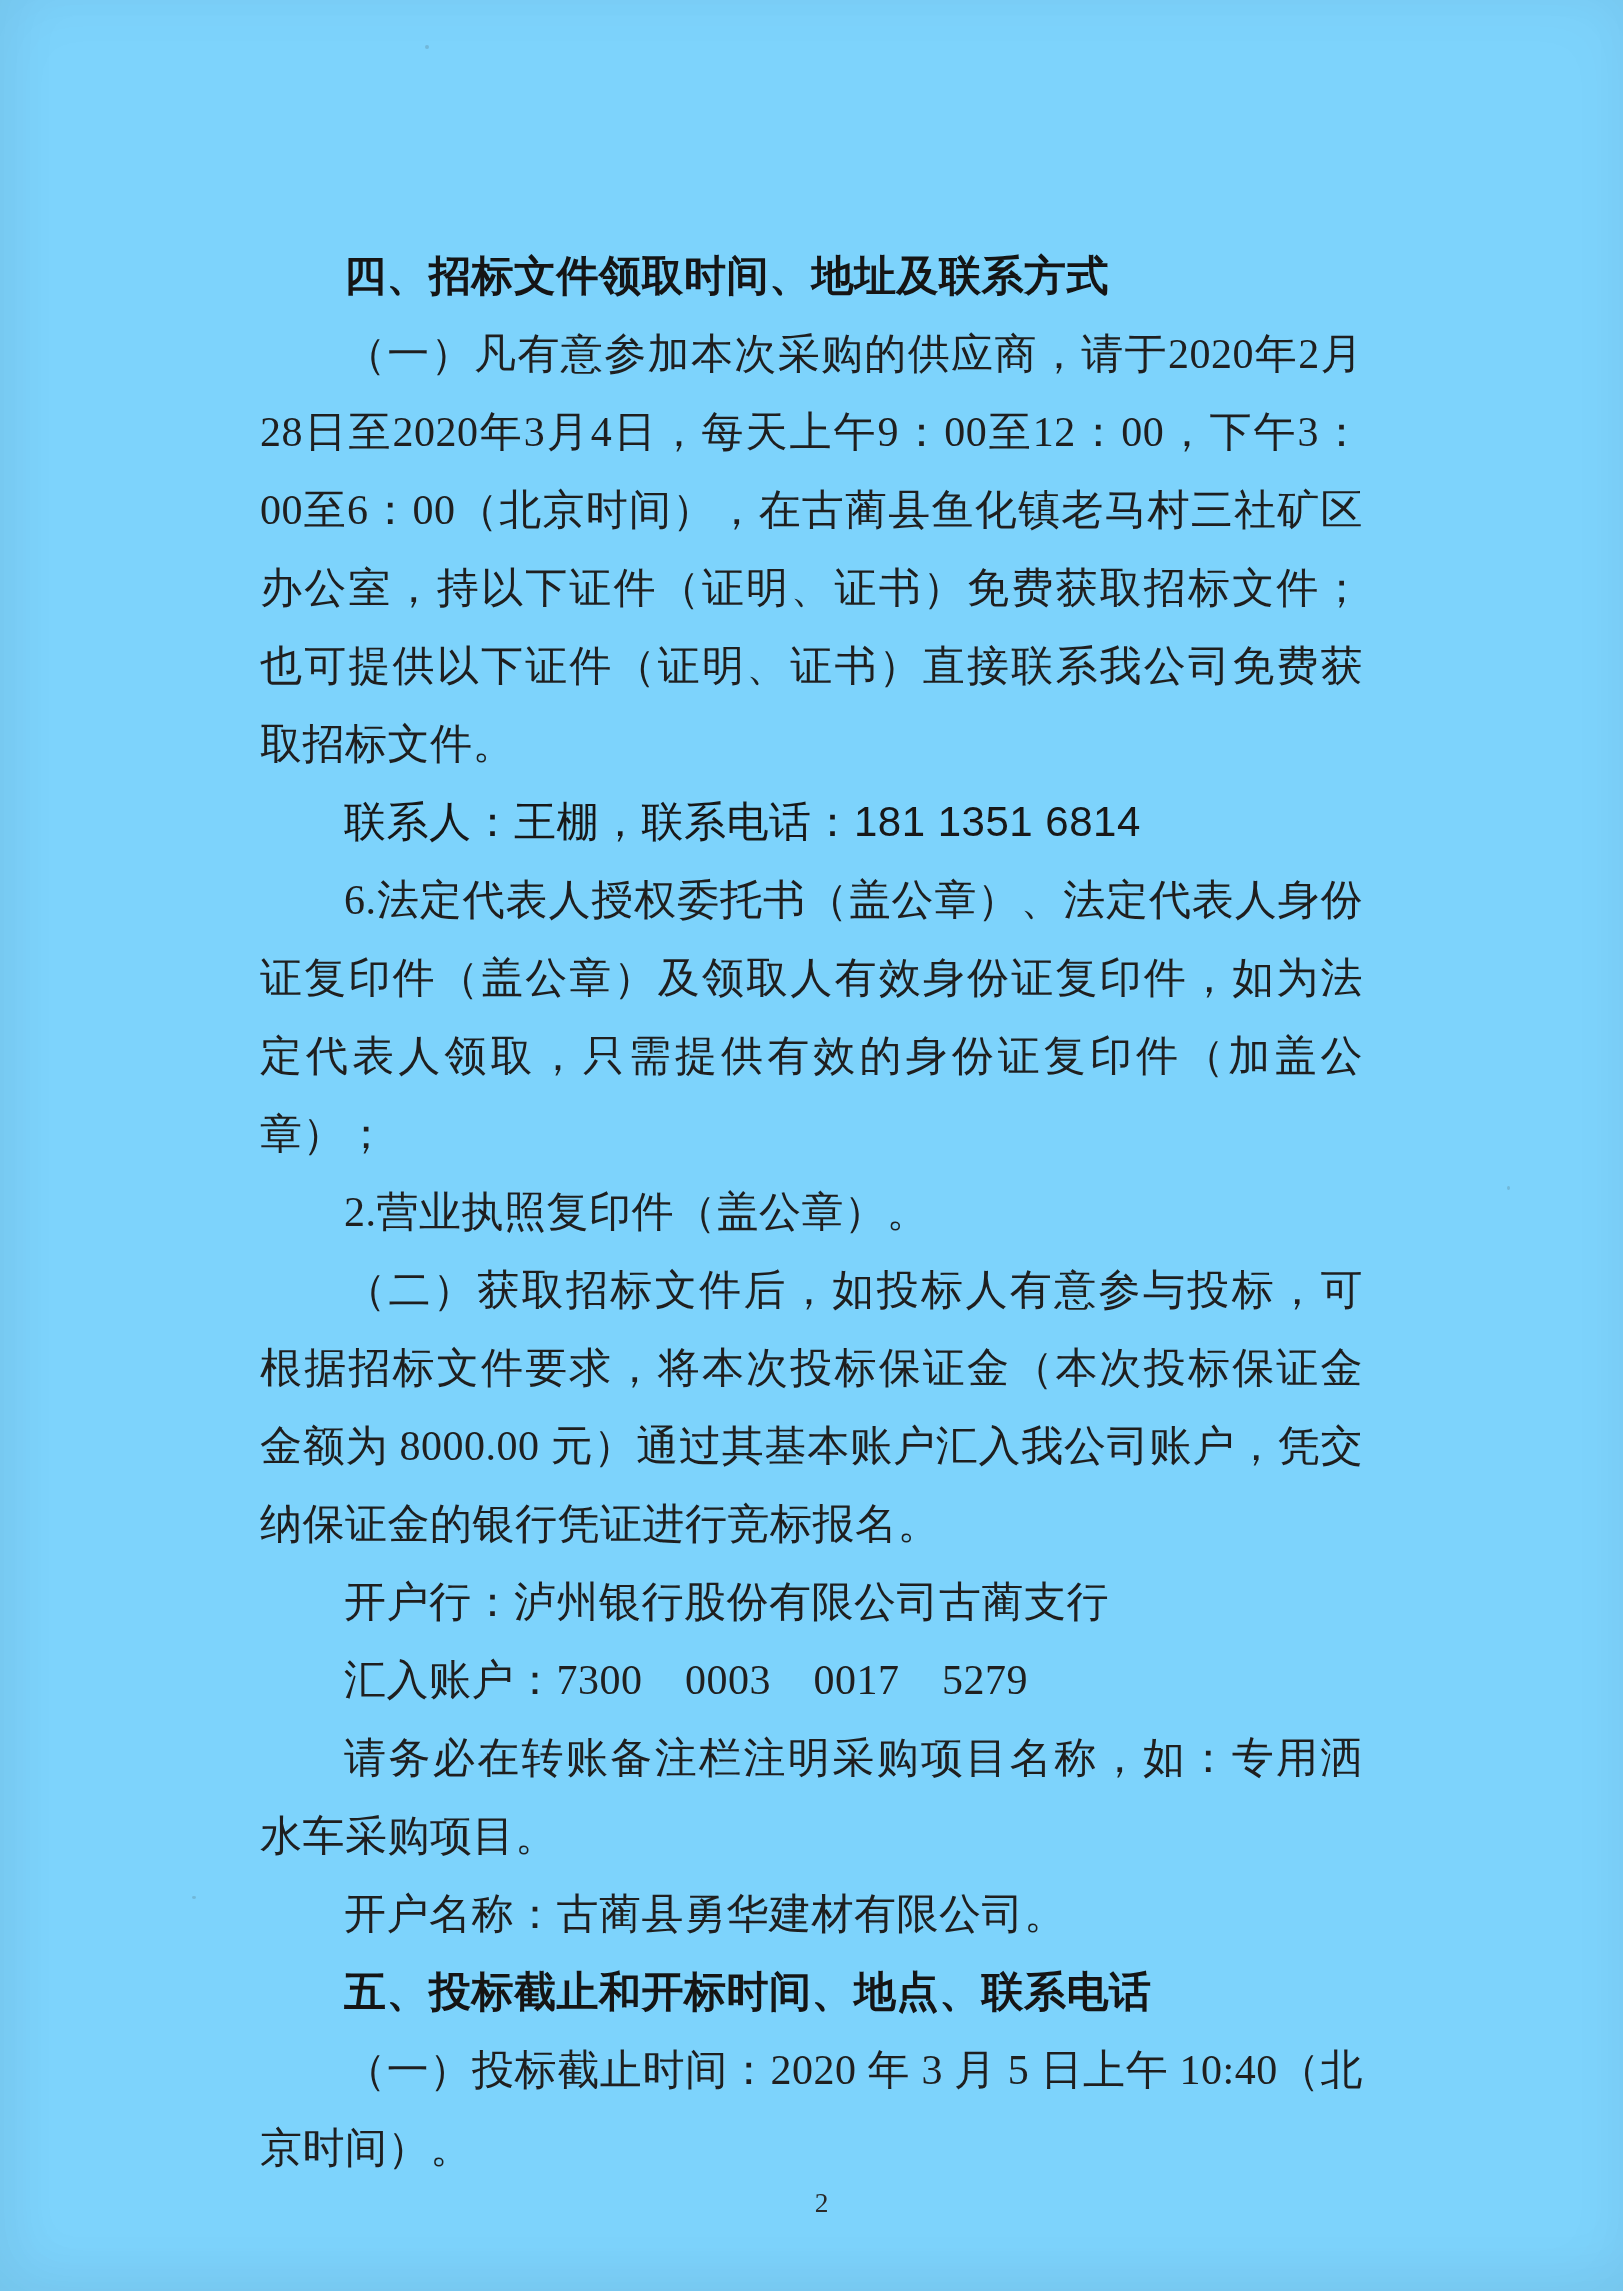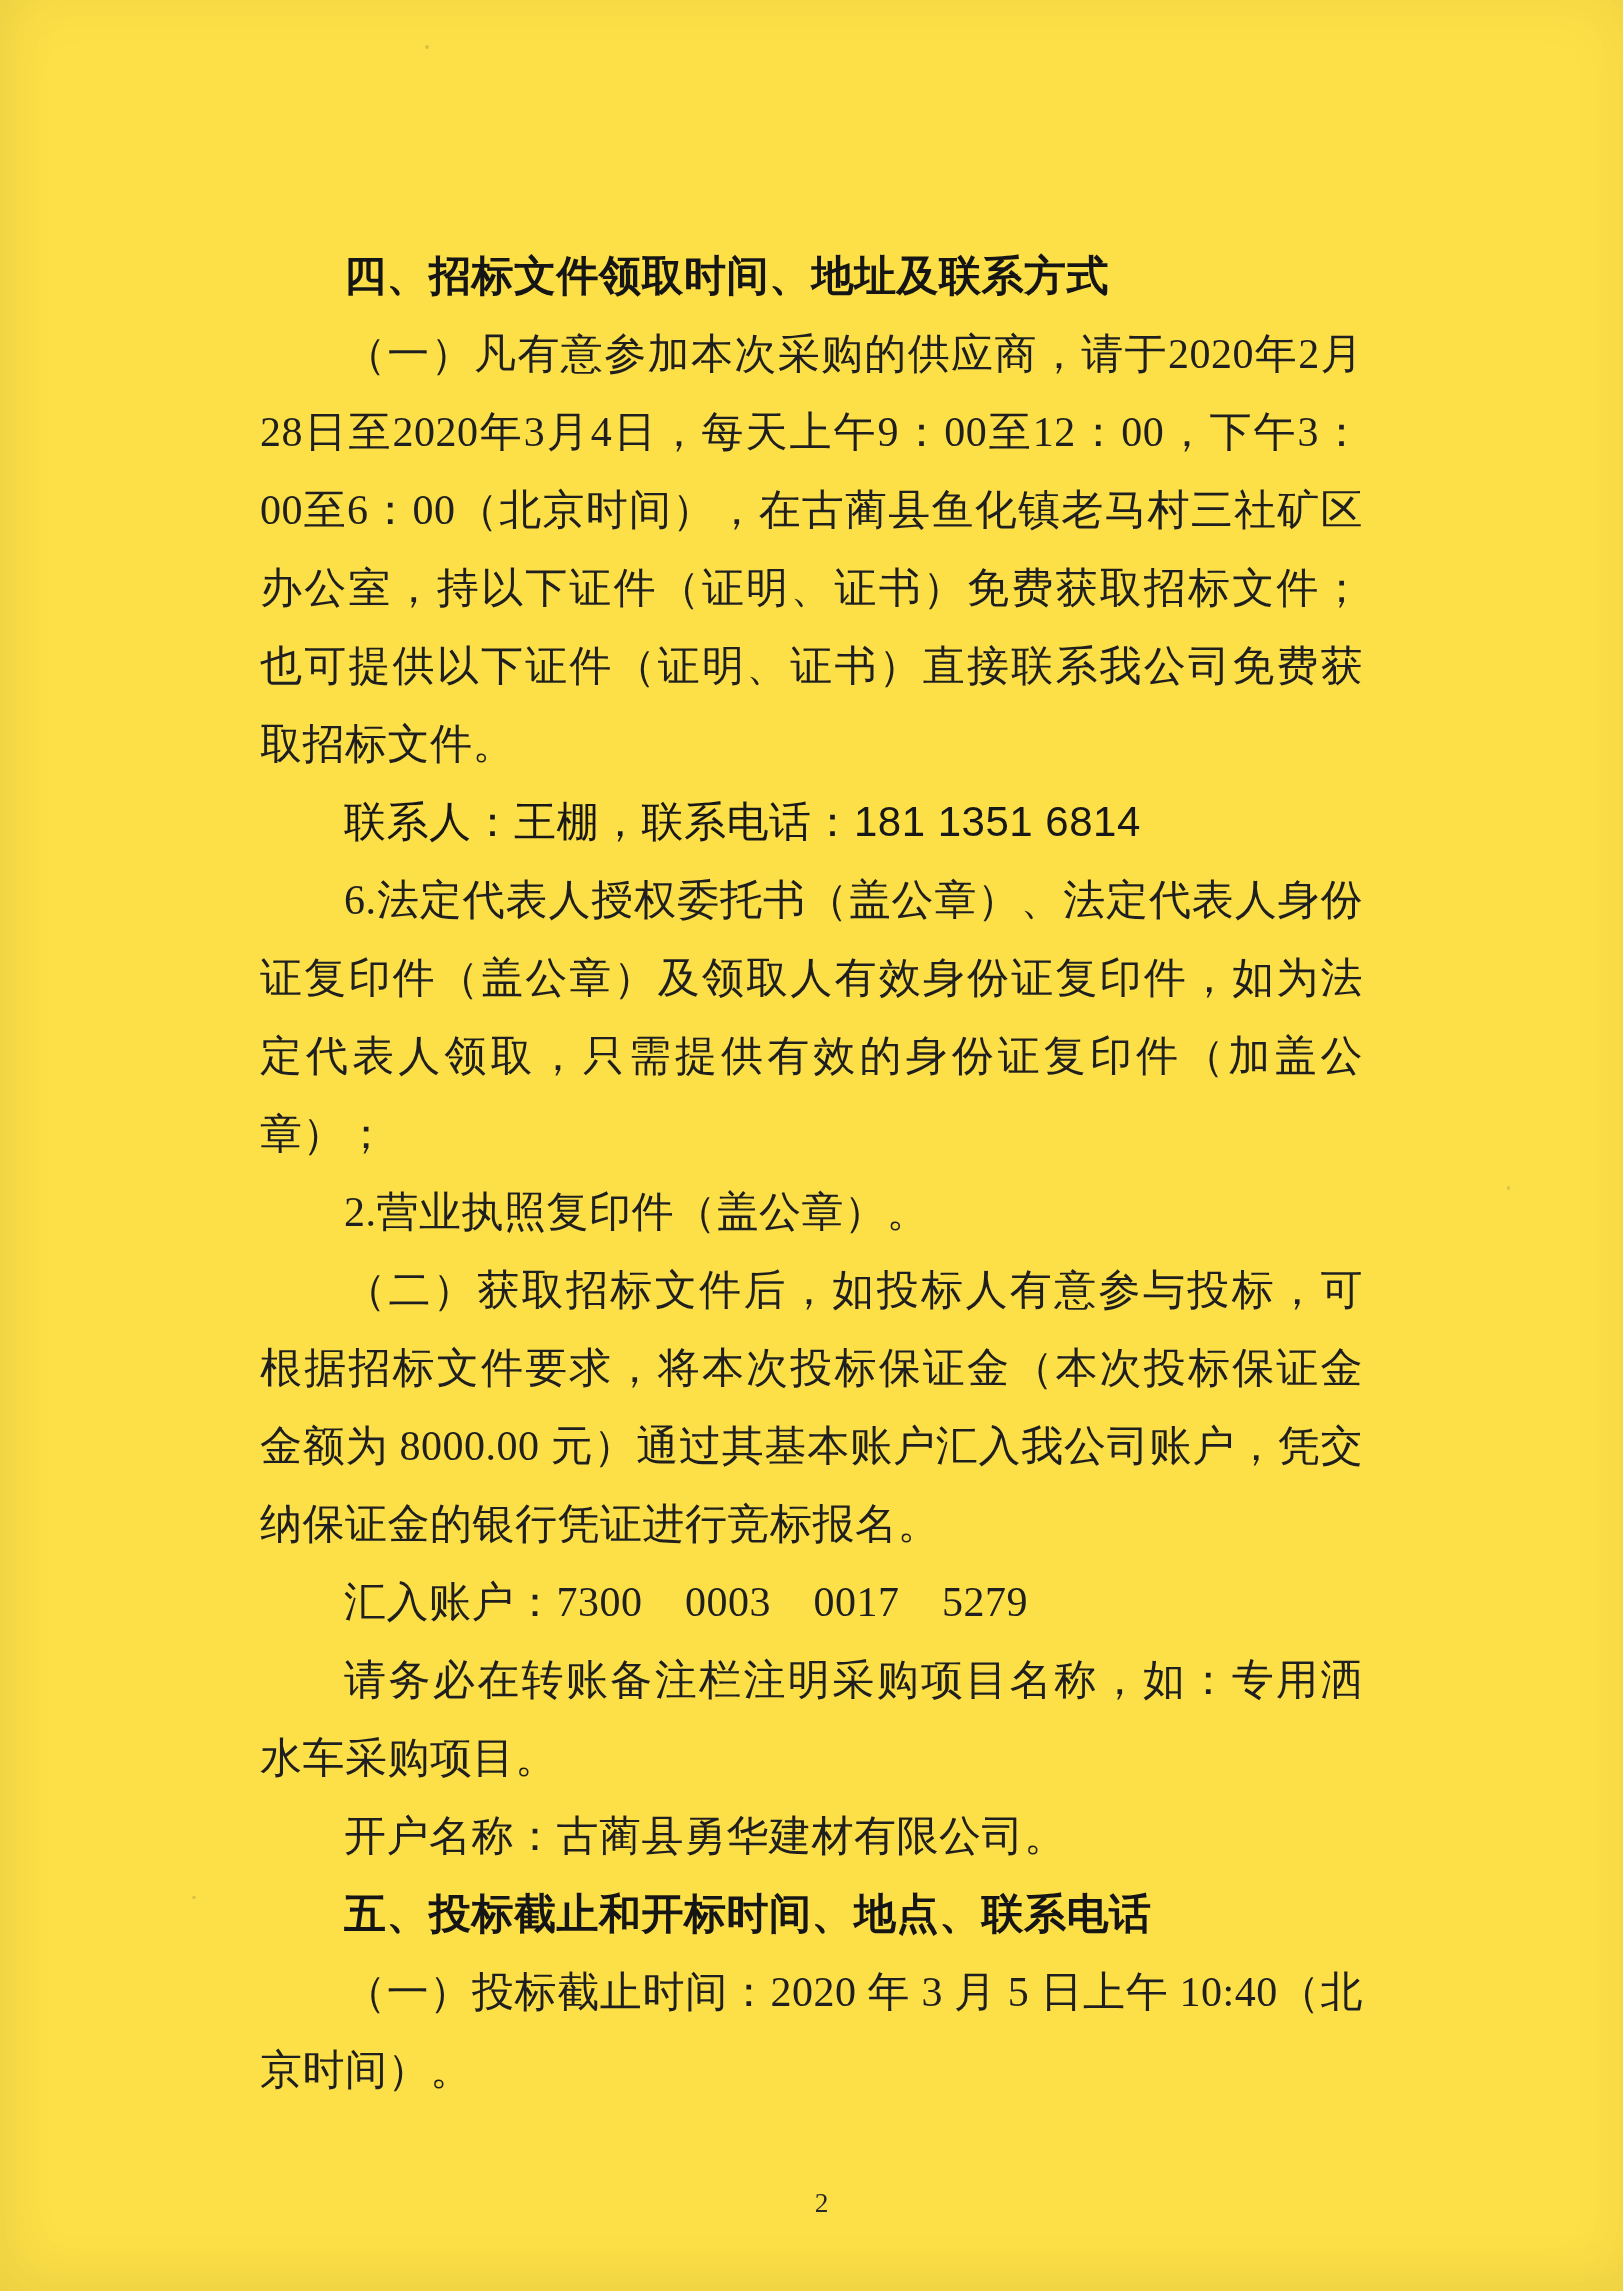--- a/index.html
+++ b/index.html
@@ -5,21 +5,21 @@
   html, body {
     margin: 0;
     padding: 0;
     background: #e9e9e7;
   }
   .page {
     position: relative;
     width: 1623px;
     height: 2292px;
     margin: 0 auto;
-    background: #fde047;
+    background: #7dd3fc;
     color: #1f1f1f;
     font-family: "Liberation Serif", "DejaVu Serif", serif;
     overflow: hidden;
   }
   
   .page::after {
     content: "";
     position: absolute;
     inset: 0;
     pointer-events: none;
@@ -84,20 +84,21 @@
     <p>（一）凡有意参加本次采购的供应商，请于2020年2月28日至2020年3月4日，每天上午9：00至12：00，下午3：00至6：00（北京时间），在古蔺县鱼化镇老马村三社矿区办公室，持以下证件（证明、证书）免费获取招标文件；也可提供以下证件（证明、证书）直接联系我公司免费获取招标文件。</p>
 
     <p class="bold-line">联系人：王棚，联系电话：181 1351 6814</p>
 
     <p>6.法定代表人授权委托书（盖公章）、法定代表人身份证复印件（盖公章）及领取人有效身份证复印件，如为法定代表人领取，只需提供有效的身份证复印件（加盖公章）；</p>
 
     <p>2.营业执照复印件（盖公章）。</p>
 
     <p>（二）获取招标文件后，如投标人有意参与投标，可根据招标文件要求，将本次投标保证金（本次投标保证金金额为 8000.00 元）通过其基本账户汇入我公司账户，凭交纳保证金的银行凭证进行竞标报名。</p>
 
+    <p>开户行：泸州银行股份有限公司古蔺支行</p>
 
     <p>汇入账户：7300　0003　0017　5279</p>
 
     <p>请务必在转账备注栏注明采购项目名称，如：专用洒水车采购项目。</p>
 
     <p>开户名称：古蔺县勇华建材有限公司。</p>
 
     <p class="heading">五、投标截止和开标时间、地点、联系电话</p>
 
     <p>（一）投标截止时间：2020 年 3 月 5 日上午 10:40（北京时间）。</p>

